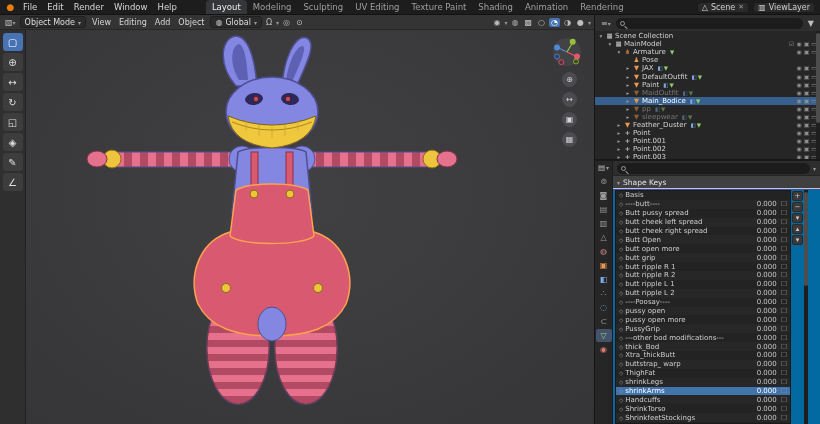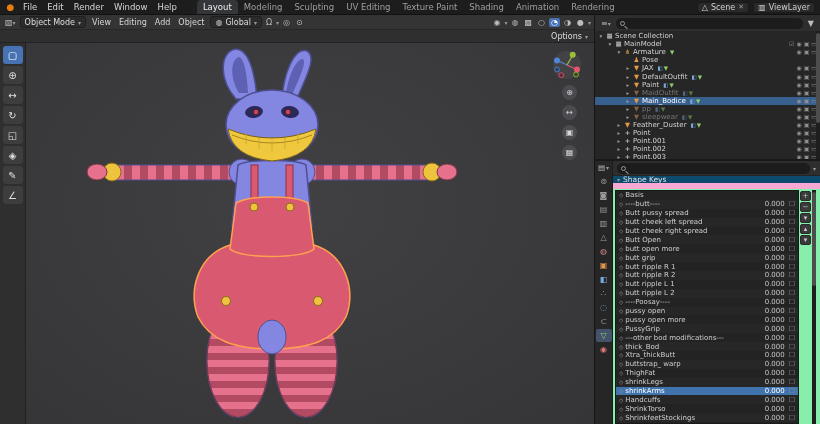--- a/index.html
+++ b/index.html
@@ -3,21 +3,21 @@
 <meta charset="utf-8">
 <style>
 *{box-sizing:border-box;margin:0;padding:0}
 html,body{width:820px;height:424px;overflow:hidden}
 body{background:#1d1d1d;font-family:"DejaVu Sans","Liberation Sans",sans-serif;font-size:8.5px;color:#cfcfcf}
 
 .topbar{height:15px;display:flex;align-items:stretch;background:#1d1d1d;border-bottom:1px solid #121212;padding-left:3px}
 .logo{width:15px;display:flex;align-items:center;justify-content:center;color:#e87d0d;font-size:9px}
 .menubar{display:flex}
 .menu-item{padding:0 5px;display:flex;align-items:center;color:#d6d6d6;cursor:default}
-.ws-tabs{display:flex;margin-left:15px}
+.ws-tabs{display:flex;margin-left:24px}
 .ws-tab{padding:0 6px;display:flex;align-items:center;color:#9f9f9f;border-radius:4px 4px 0 0}
 .ws-tab.active{background:#35363a;color:#eee}
 .top-right{margin-left:auto;display:flex;align-items:center;gap:4px;padding-right:5px}
 .pill{display:flex;align-items:center;gap:3px;background:#2a2a2a;border:1px solid #1a1a1a;border-radius:3px;height:11px;padding:0 4px;font-size:8px;color:#cfcfcf}
 .pill .px{color:#9a9a9a;font-size:7px}
 
 .main{display:flex;height:409px}
 .viewarea{flex:1;display:flex;flex-direction:column;min-width:0}
 
 .vheader{height:15px;background:#343434;border-bottom:1px solid #272727;display:flex;align-items:center;gap:2px;padding:0 3px;font-size:8px}
@@ -63,22 +63,22 @@
 
 .props{flex:1;display:flex;min-height:0}
 .ptabcol{width:18px;background:#262626;border-right:1px solid #1c1c1c;display:flex;flex-direction:column;align-items:center;gap:1px;padding-top:2px}
 .peditor{font-size:7.5px;color:#c2c2c2;margin-bottom:2px;display:flex;align-items:center;gap:1px}
 .ptab{width:16px;height:13px;border-radius:2px;display:flex;align-items:center;justify-content:center;font-size:8px;color:#9d9d9d}
 .ptab.active{background:#44536b}
 .pt-object{color:#e8984d}.pt-object-data{color:#8fce6a}.pt-modifiers{color:#7aa9e0}
 .pt-material{color:#e07a7a}.pt-world{color:#d98c8c}.pt-physics{color:#7ab6d9}
 .pcontent{flex:1;display:flex;flex-direction:column;min-width:0;background:#2e2e2e}
 .psearchrow{height:15px;display:flex;align-items:center;gap:3px;padding:0 4px;border-bottom:1px solid #242424}
-.panelheader{height:13px;display:flex;align-items:center;gap:3px;padding:0 4px;background:#0c4a6e;border-bottom:6px solid #f9a8d4;color:#e2e2e2;font-size:7.5px}
-.klistwrap{flex:1;display:flex;min-height:0;padding:1px 4px 0 2px;background:#86efac}
+.panelheader{height:13px;display:flex;align-items:center;gap:3px;padding:0 4px;background:#404040;border-bottom:1px solid #f9a8d4;color:#e2e2e2;font-size:7.5px}
+.klistwrap{flex:1;display:flex;min-height:0;padding:1px 12px 0 2px;background:#0369a1}
 .klist{flex:1;background:#232323;border:1px solid #1a1a1a;overflow:hidden}
 .krow{height:8.9px;display:flex;align-items:center;gap:2px;padding:0 3px;font-size:7px;line-height:8px}
 .krow:nth-child(even){background:#272727}
 .kicon{color:#9a9a9a;font-size:5.5px;flex:none}
 .kname{flex:1;white-space:nowrap;overflow:hidden;text-overflow:ellipsis;color:#cfcfcf}
 .kval{width:24px;text-align:right;color:#c4c4c4;flex:none}
 .kchk{color:#8f8f8f;font-size:7px;margin-left:2px;flex:none}
 .ksel{background:#4174ad}.ksel .kname,.ksel .kval{color:#fff}
 .kside{width:13px;display:flex;flex-direction:column;align-items:center;gap:1px;padding-top:1px}
 .sbtn{width:11px;height:10px;background:#3a3a3a;border:1px solid #2a2a2a;border-radius:2px;display:flex;align-items:center;justify-content:center;font-size:7px;color:#ccc}
@@ -153,24 +153,20 @@
       <span class="caret">▾</span>
       <span class="hicon">◍</span>
       <span class="hicon">▩</span>
       <span class="hicon">○</span>
       <span class="hicon on">◔</span>
       <span class="hicon">◑</span>
       <span class="hicon">●</span>
       <span class="caret">▾</span>
     </div>
 
-    <div class="toolsettings">
-      <span>Options</span>
-      <span class="caret">▾</span>
-    </div>
 
     <div class="vbody">
       <div class="toolcol" id="toolcol">
           <div class="tool-btn active">▢</div>
           <div class="tool-btn">⊕</div>
           <div class="tool-btn">↔</div>
           <div class="tool-btn">↻</div>
           <div class="tool-btn">◱</div>
           <div class="tool-btn">◈</div>
           <div class="tool-btn">✎</div>

